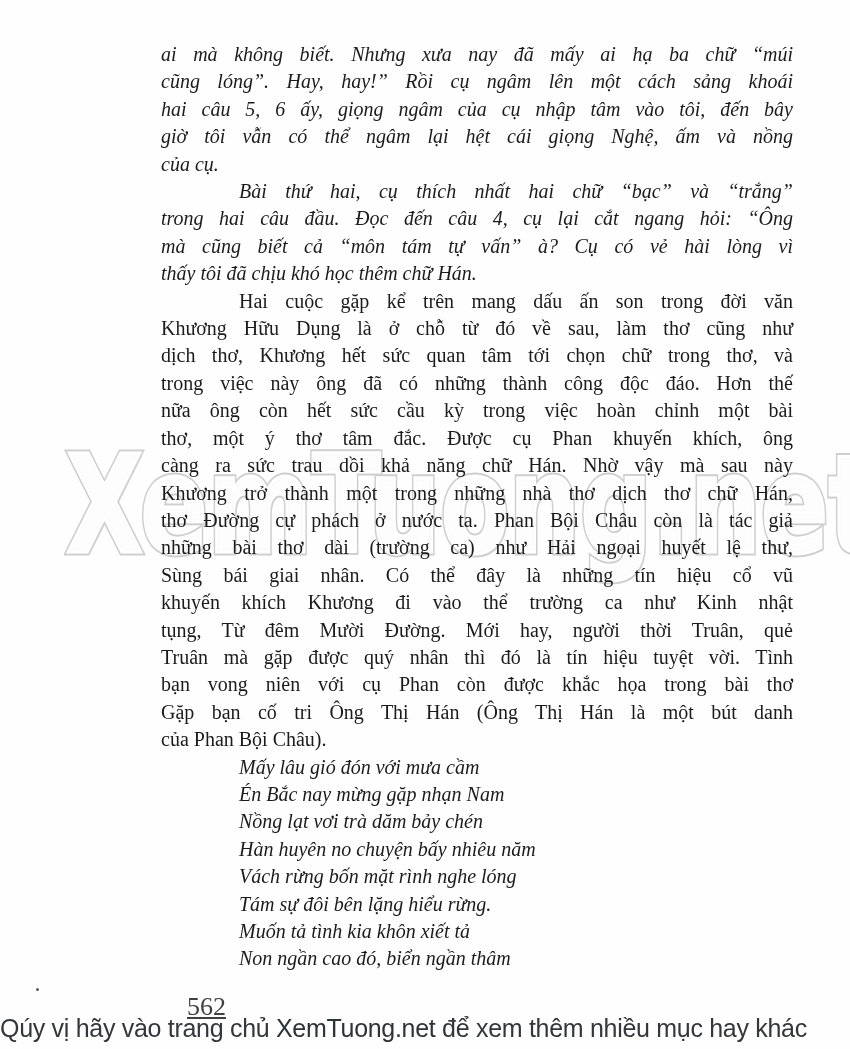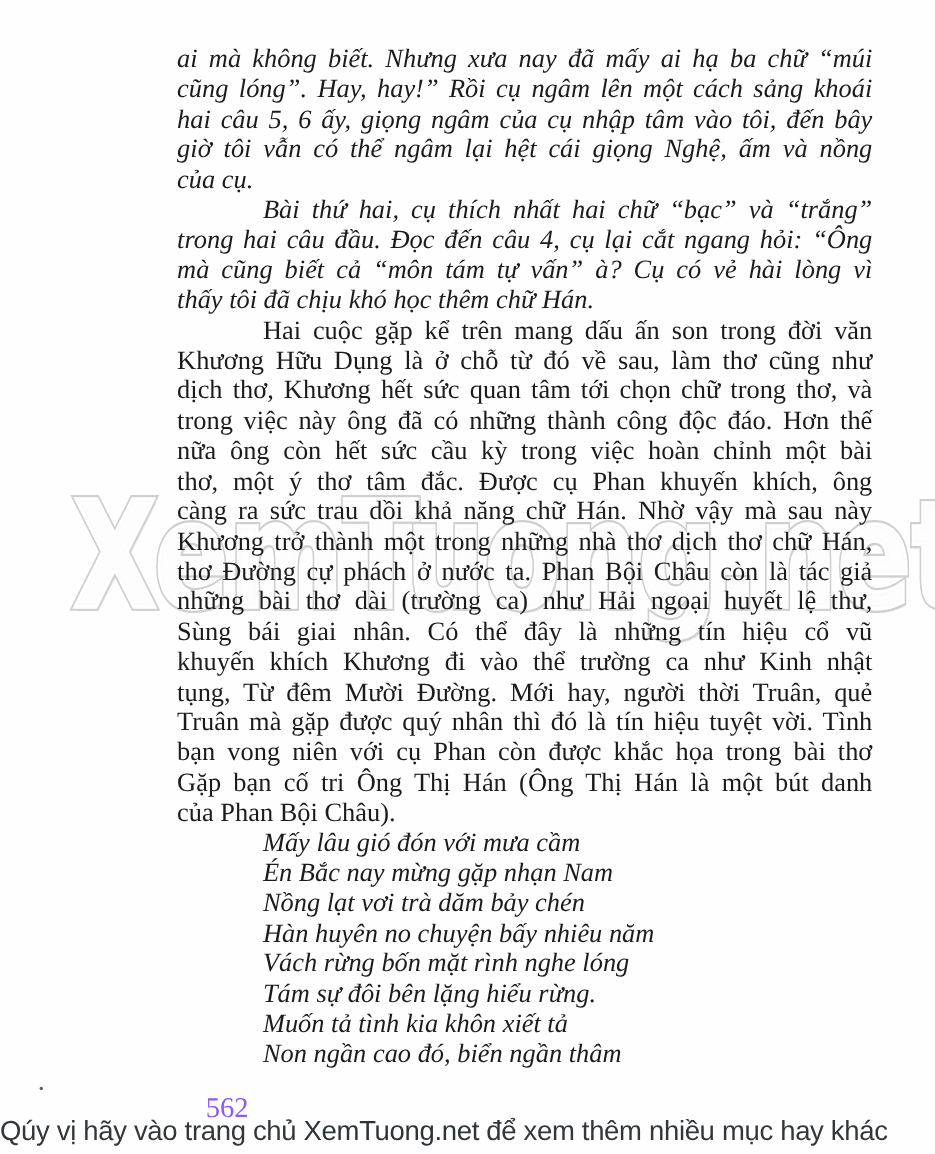--- a/index.html
+++ b/index.html
@@ -5,21 +5,21 @@
   html,body { margin:0; padding:0; background:#ffffff; }
   .page {
     position:relative; width:850px; height:1049px;
     background:#fefefe; overflow:hidden;
     font-family:"Liberation Serif", serif;
   }
 
   
   .text-block {
     position:absolute; left:161px; top:41px; width:632px;
-    font-size:24px; color:#1b1b1b; z-index:2;
+    font-size:20px; color:#1b1b1b; z-index:2;
   }
   .line {
     line-height:27.4px;
     text-align:justify;
     text-align-last:justify;
     white-space:normal;
   }
   .line.short { text-align-last:left; }
   .line.indent { text-indent:78px; }
   .italic .line { font-style:italic; }
@@ -37,21 +37,21 @@
     transform:scaleX(0.74); transform-origin:left top;
     user-select:none;
   }
   .watermark .wm-layer { position:absolute; left:0; top:0; }
   .watermark .wm-outer { -webkit-text-stroke:7px #cfcfcf; color:transparent; text-shadow:3px 3px 0 #e4e4e4; }
   .watermark .wm-inner { -webkit-text-stroke:3px #ffffff; color:rgba(255,255,255,0.92); }
 
   
   .page-number {
     position:absolute; left:187px; top:992px; z-index:2;
-    font-family:"Liberation Serif", serif; font-size:26px; color:#8b5cf6;
+    font-family:"Liberation Serif", serif; font-size:26px; color:#404040;text-decoration:underline;
   }
 
   
   .footer {
     position:absolute; left:0; top:1008px; width:748px; height:41px;
     z-index:3; text-align:center; white-space:nowrap;
     font-family:"Liberation Sans", sans-serif;
     font-size:25px; letter-spacing:-0.3px; line-height:41px;
     color:#33373b;
   }

